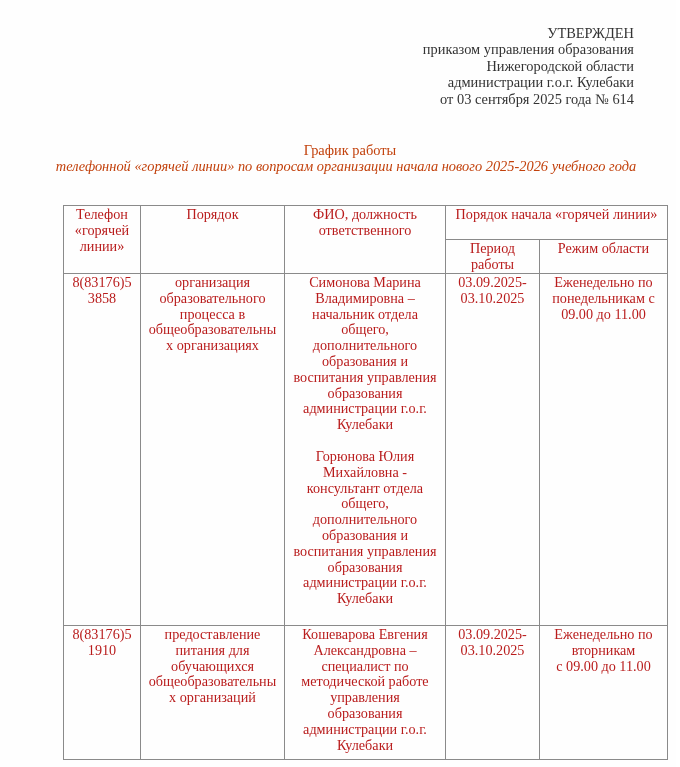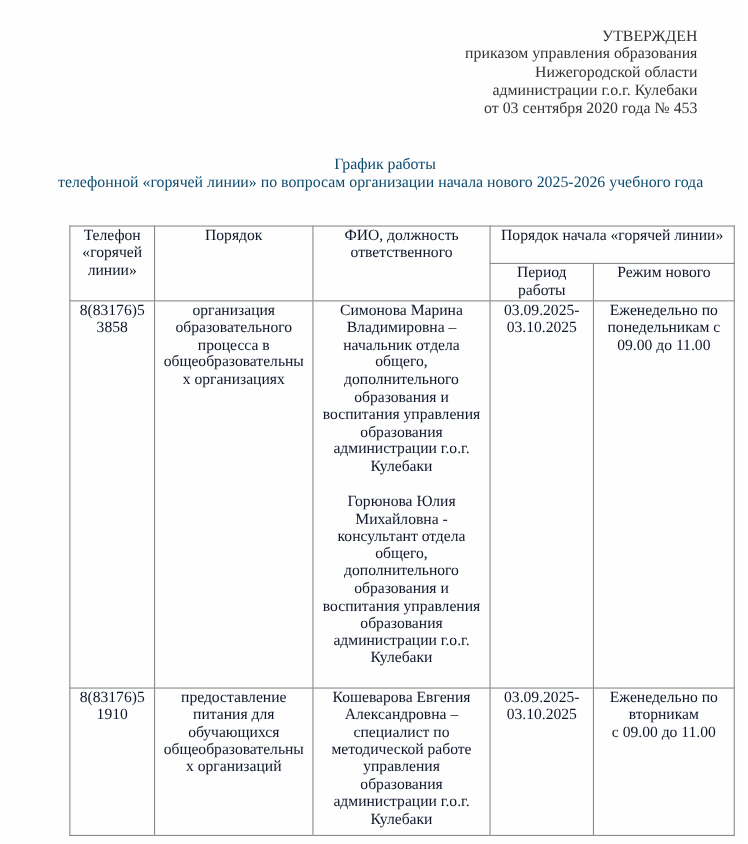--- a/index.html
+++ b/index.html
@@ -32,34 +32,35 @@
       color: #333;
     }
     .title-block {
       position: absolute;
       left: 40px;
       width: 620px;
       top: 142px;
       text-align: center;
       font-size: 14.4px;
       line-height: 16.2px;
-      color: #0c4a6e;
+      color: #c2410c;
     }
     .title-block .subtitle {
       padding: 0 18px 0 10px;
+      font-style: italic;
     }
     table.schedule {
       position: absolute;
       left: 63px;
       top: 205px;
       border-collapse: collapse;
       table-layout: fixed;
       font-size: 14.2px;
       line-height: 15.8px;
-      color: #0f172a;
+      color: #b91c1c;
     }
     table.schedule td, table.schedule th {
       border: 1px solid #8a8a8a;
       vertical-align: top;
       text-align: center;
       font-weight: normal;
       padding: 1px 3px 0 3px;
       overflow: hidden;
     }
     col.c1 { width: 77px; }
@@ -77,21 +78,21 @@
 </head>
 <body>
 
 <div class="page">
 
   <div class="approval">
     <div>УТВЕРЖДЕН</div>
     <div>приказом управления образования</div>
     <div>Нижегородской области</div>
     <div>администрации г.о.г. Кулебаки</div>
-    <div>от 03 сентября 2020 года № 453</div>
+    <div>от 03 сентября 2025 года № 614</div>
   </div>
 
   <div class="title-block">
     <div>График работы</div>
     <div class="subtitle">телефонной «горячей линии» по вопросам организации начала нового 2025-2026 учебного года</div>
   </div>
 
   <table class="schedule">
     <colgroup>
       <col class="c1">
@@ -102,21 +103,21 @@
     </colgroup>
     <thead>
       <tr class="h1">
         <th rowspan="2">Телефон «горячей линии»</th>
         <th rowspan="2">Порядок</th>
         <th rowspan="2">ФИО, должность ответственного</th>
         <th colspan="2">Порядок начала «горячей линии»</th>
       </tr>
       <tr class="h2">
         <th>Период работы</th>
-        <th>Режим нового</th>
+        <th>Режим области</th>
       </tr>
     </thead>
     <tbody>
       <tr class="r1">
         <td class="cell-text">8(83176)5
 3858</td>
         <td class="cell-text">организация
 образовательного
 процесса в
 общеобразовательны

